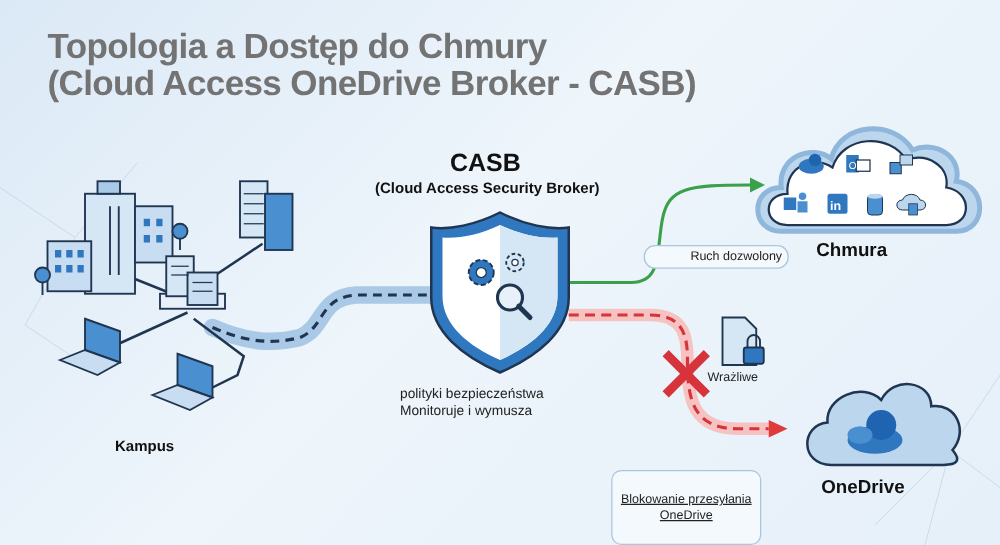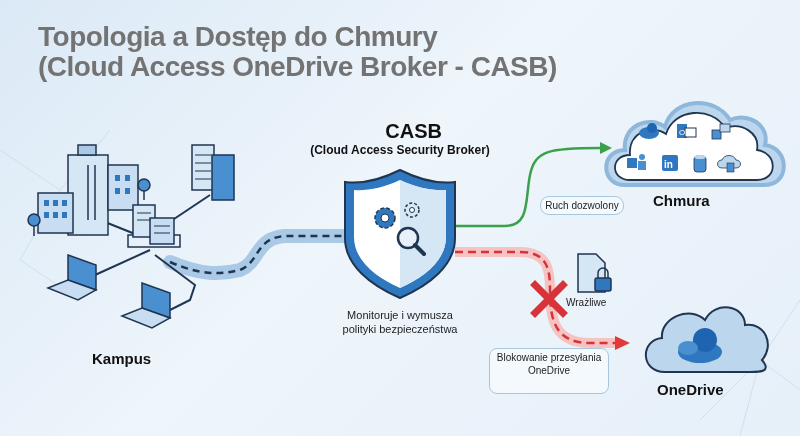--- a/index.html
+++ b/index.html
@@ -2,21 +2,21 @@
 <html><head>
 <meta charset="utf-8">
 <style>
   html, body { margin:0; padding:0; }
   body { width:800px; height:436px; overflow:hidden; position:relative;
          background: linear-gradient(135deg,#dbe9f6 0%,#eef5fb 45%,#e6f0f9 100%);
          font-family:"Liberation Sans", sans-serif; }
   .title { position:absolute; left:38px; top:22px; font-weight:bold; font-size:28px;
            line-height:30px; color:#737373; letter-spacing:-0.5px; }
   .lbl { position:absolute; font-weight:bold; color:#111; }
-  .small { position:absolute; font-size:11px; color:#222; text-align:center; line-height:14px; }
+  .small { position:absolute; font-size:11px; color:#222; line-height:14px; }
   .bubble { position:absolute; background:#f4f9fd; border:1px solid #a9c6df; border-radius:8px;
             font-size:10px; color:#222; text-align:center; line-height:13px; }
   svg { position:absolute; left:0; top:0; }
 </style>
 </head>
 <body>
 
 <div class="title">
   <div>Topologia a Dostęp do Chmury</div>
   <div>(Cloud Access OneDrive Broker - CASB)</div>
@@ -179,34 +179,34 @@
   </g>
 
   <g>
     <path d="M665 372 C640 372 640 340 662 338 C660 318 690 305 705 320 C715 300 745 305 745 325 C765 322 775 345 762 360 C772 372 760 372 750 372 Z" fill="#bcd6ee" stroke="#1f3550" stroke-width="2"></path>
     <ellipse cx="700" cy="352" rx="22" ry="11" fill="#2f78c0"></ellipse>
     <circle cx="705" cy="340" r="12" fill="#1f64b0"></circle>
     <ellipse cx="688" cy="348" rx="10" ry="7" fill="#4a8fd0"></ellipse>
   </g>
 </svg>
 
-<div class="lbl" style="left:92px; top:350px; font-size:15px;">Kampus</div>
-
-<div class="lbl" style="left:360px; top:120px; width:82px; text-align:right; font-size:20px;">CASB</div>
-<div class="lbl" style="left:300px; top:143px; width:200px; text-align:center; font-size:12px;">(Cloud Access Security Broker)</div>
+<div class="lbl" style="left:92px; top:350px; font-size:12px;">Kampus</div>
+
+<div class="lbl" style="left:360px; top:120px; width:82px; text-align:left; font-size:20px;">CASB</div>
+<div class="lbl" style="left:300px; top:143px; width:200px; font-size:12px;">(Cloud Access Security Broker)</div>
 
 <div class="small" style="left:320px; top:308px; width:160px;">
+  <div>polityki bezpieczeństwa</div>
   <div>Monitoruje i wymusza</div>
-  <div>polityki bezpieczeństwa</div>
 </div>
 
 <div class="lbl" style="left:653px; top:192px; font-size:15px;text-align:right;">Chmura</div>
 
-<div class="bubble" style="left:540px; top:196px; width:82px; height:17px; line-height:17px; border-radius:9px;">Ruch dozwolony</div>
+<div class="bubble" style="left:515px; top:196px; width:82px; height:17px; line-height:17px; border-radius:9px;padding-left:32px;">Ruch dozwolony</div>
 
 <div class="small" style="left:566px; top:296px; font-size:10px;">Wrażliwe</div>
 
-<div class="bubble" style="left:489px; top:348px; width:118px; height:42px; padding-top:2px;">
+<div class="bubble" style="left:489px; top:376px; width:118px; height:42px; padding-top:16px;text-decoration:underline;">
   <div>Blokowanie przesyłania</div>
   <div>OneDrive</div>
 </div>
 
 <div class="lbl" style="left:657px; top:381px; font-size:15px;">OneDrive</div>
 
 </body></html>

